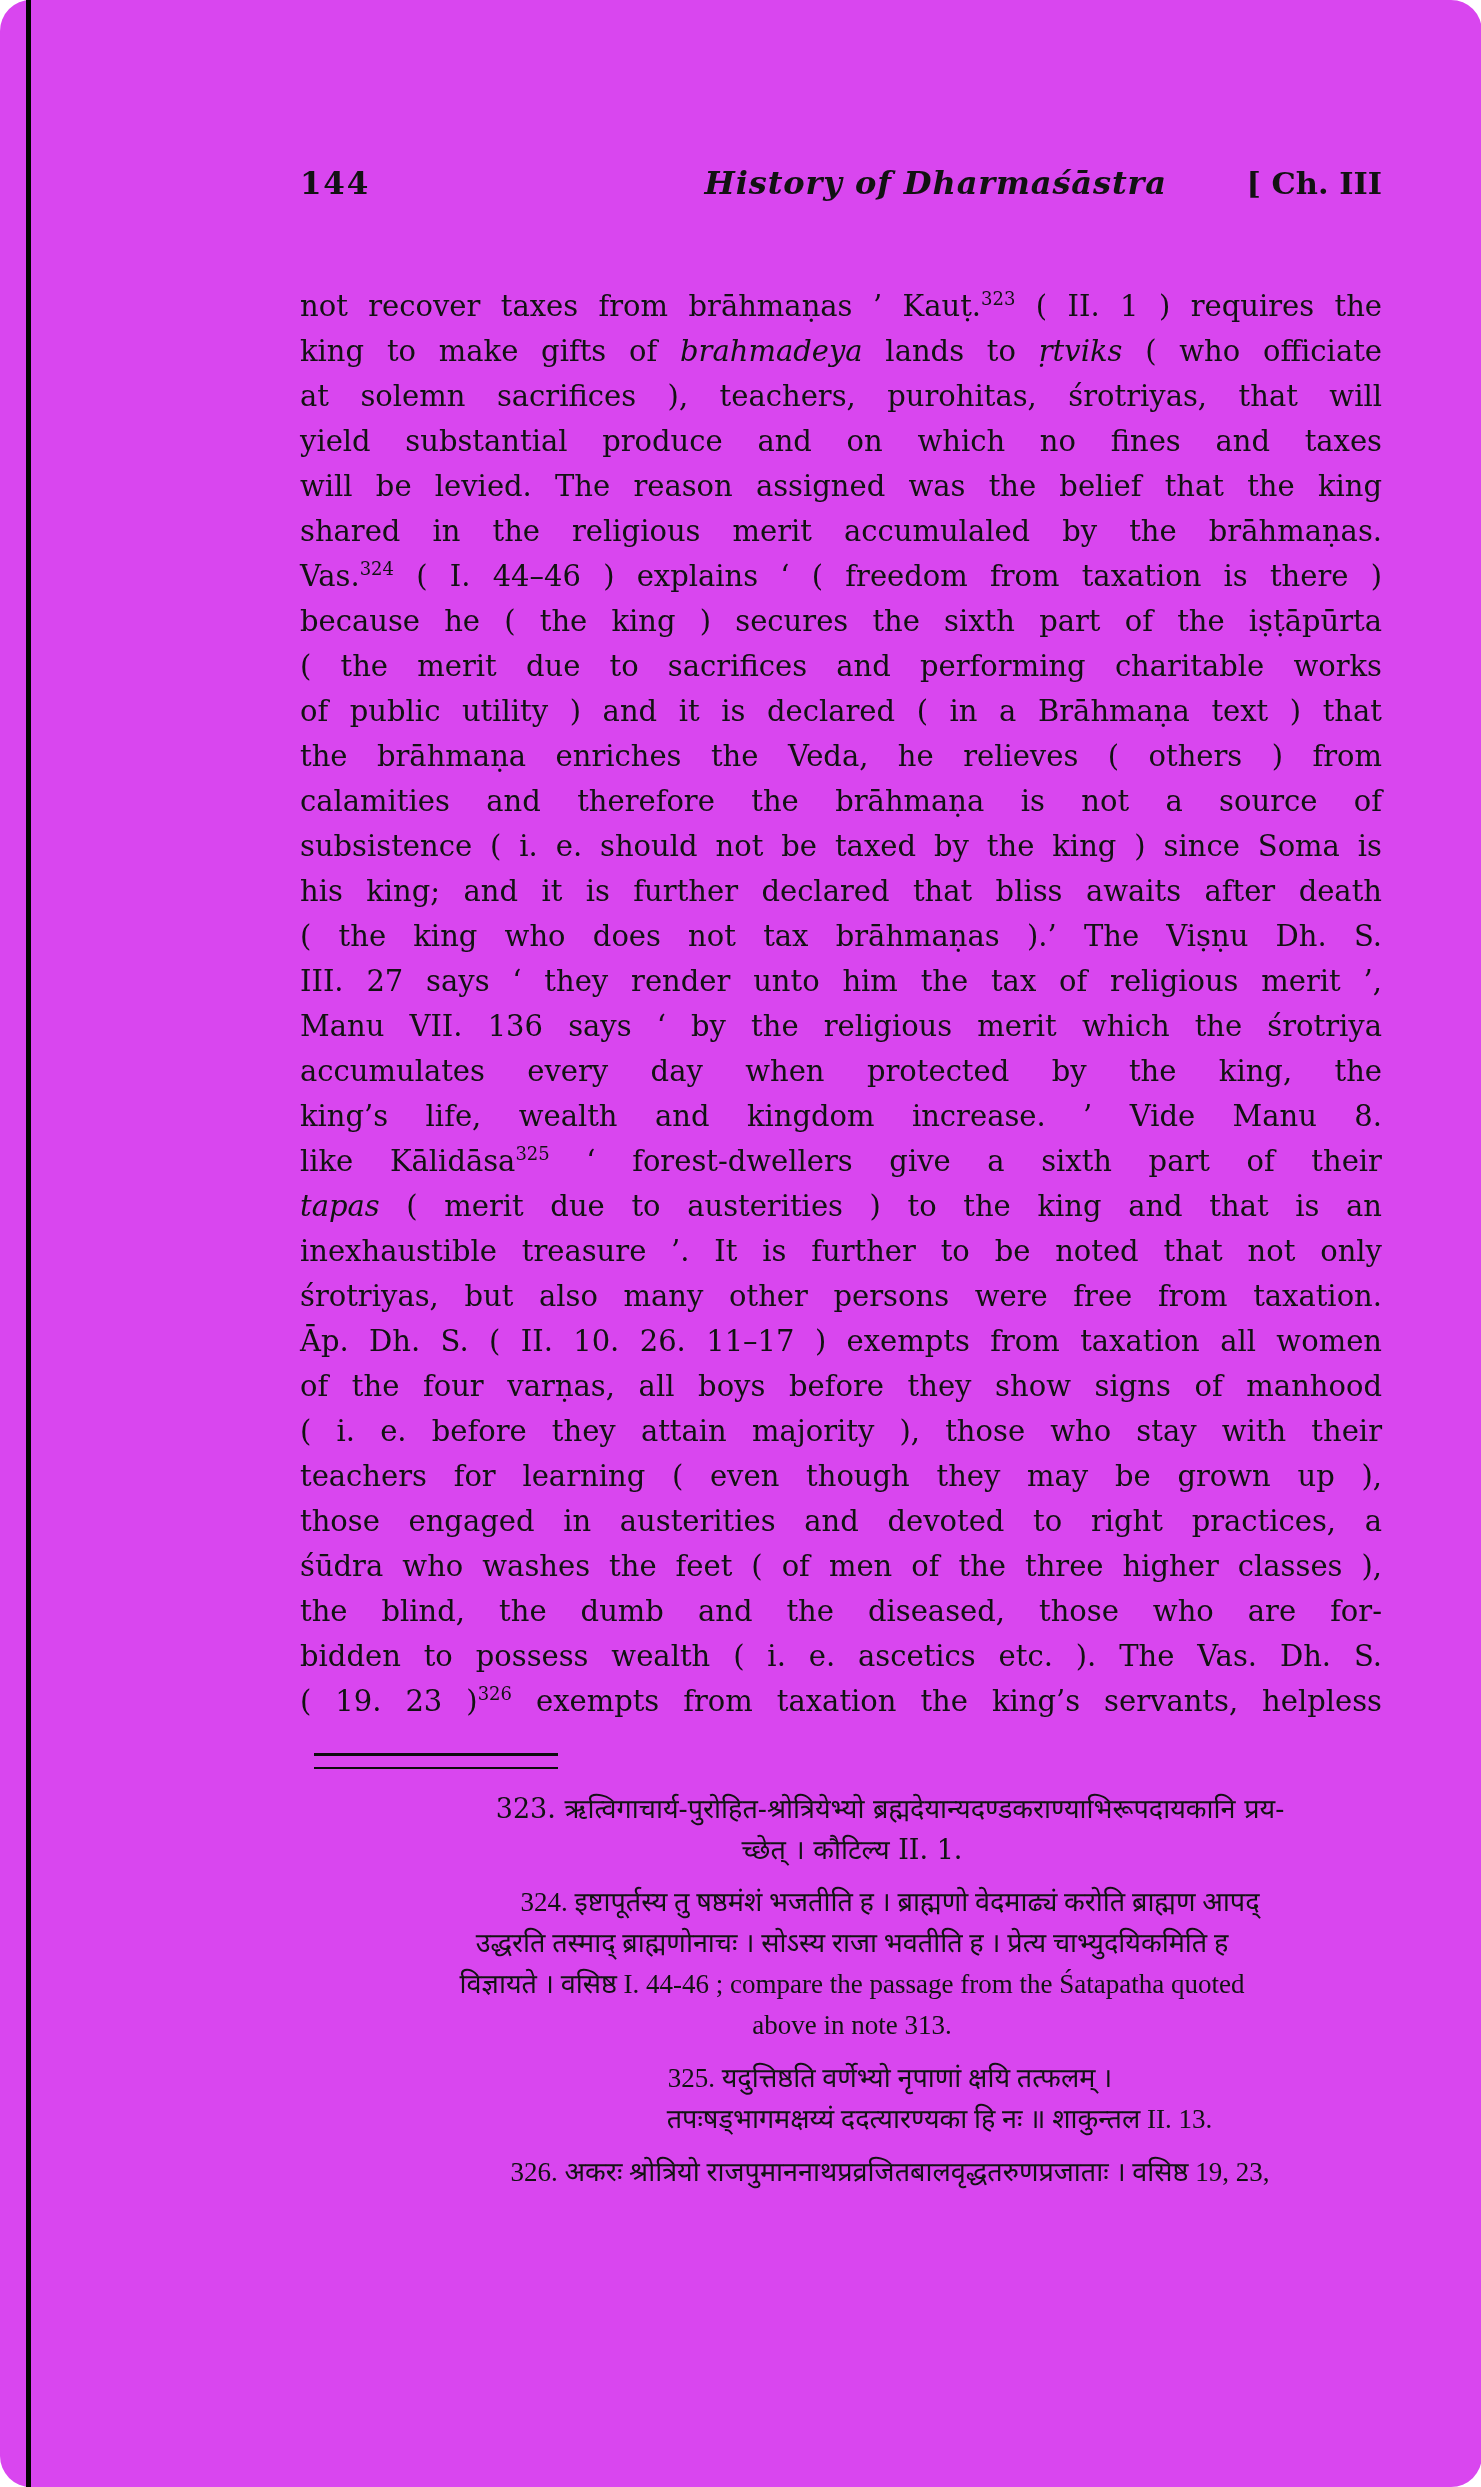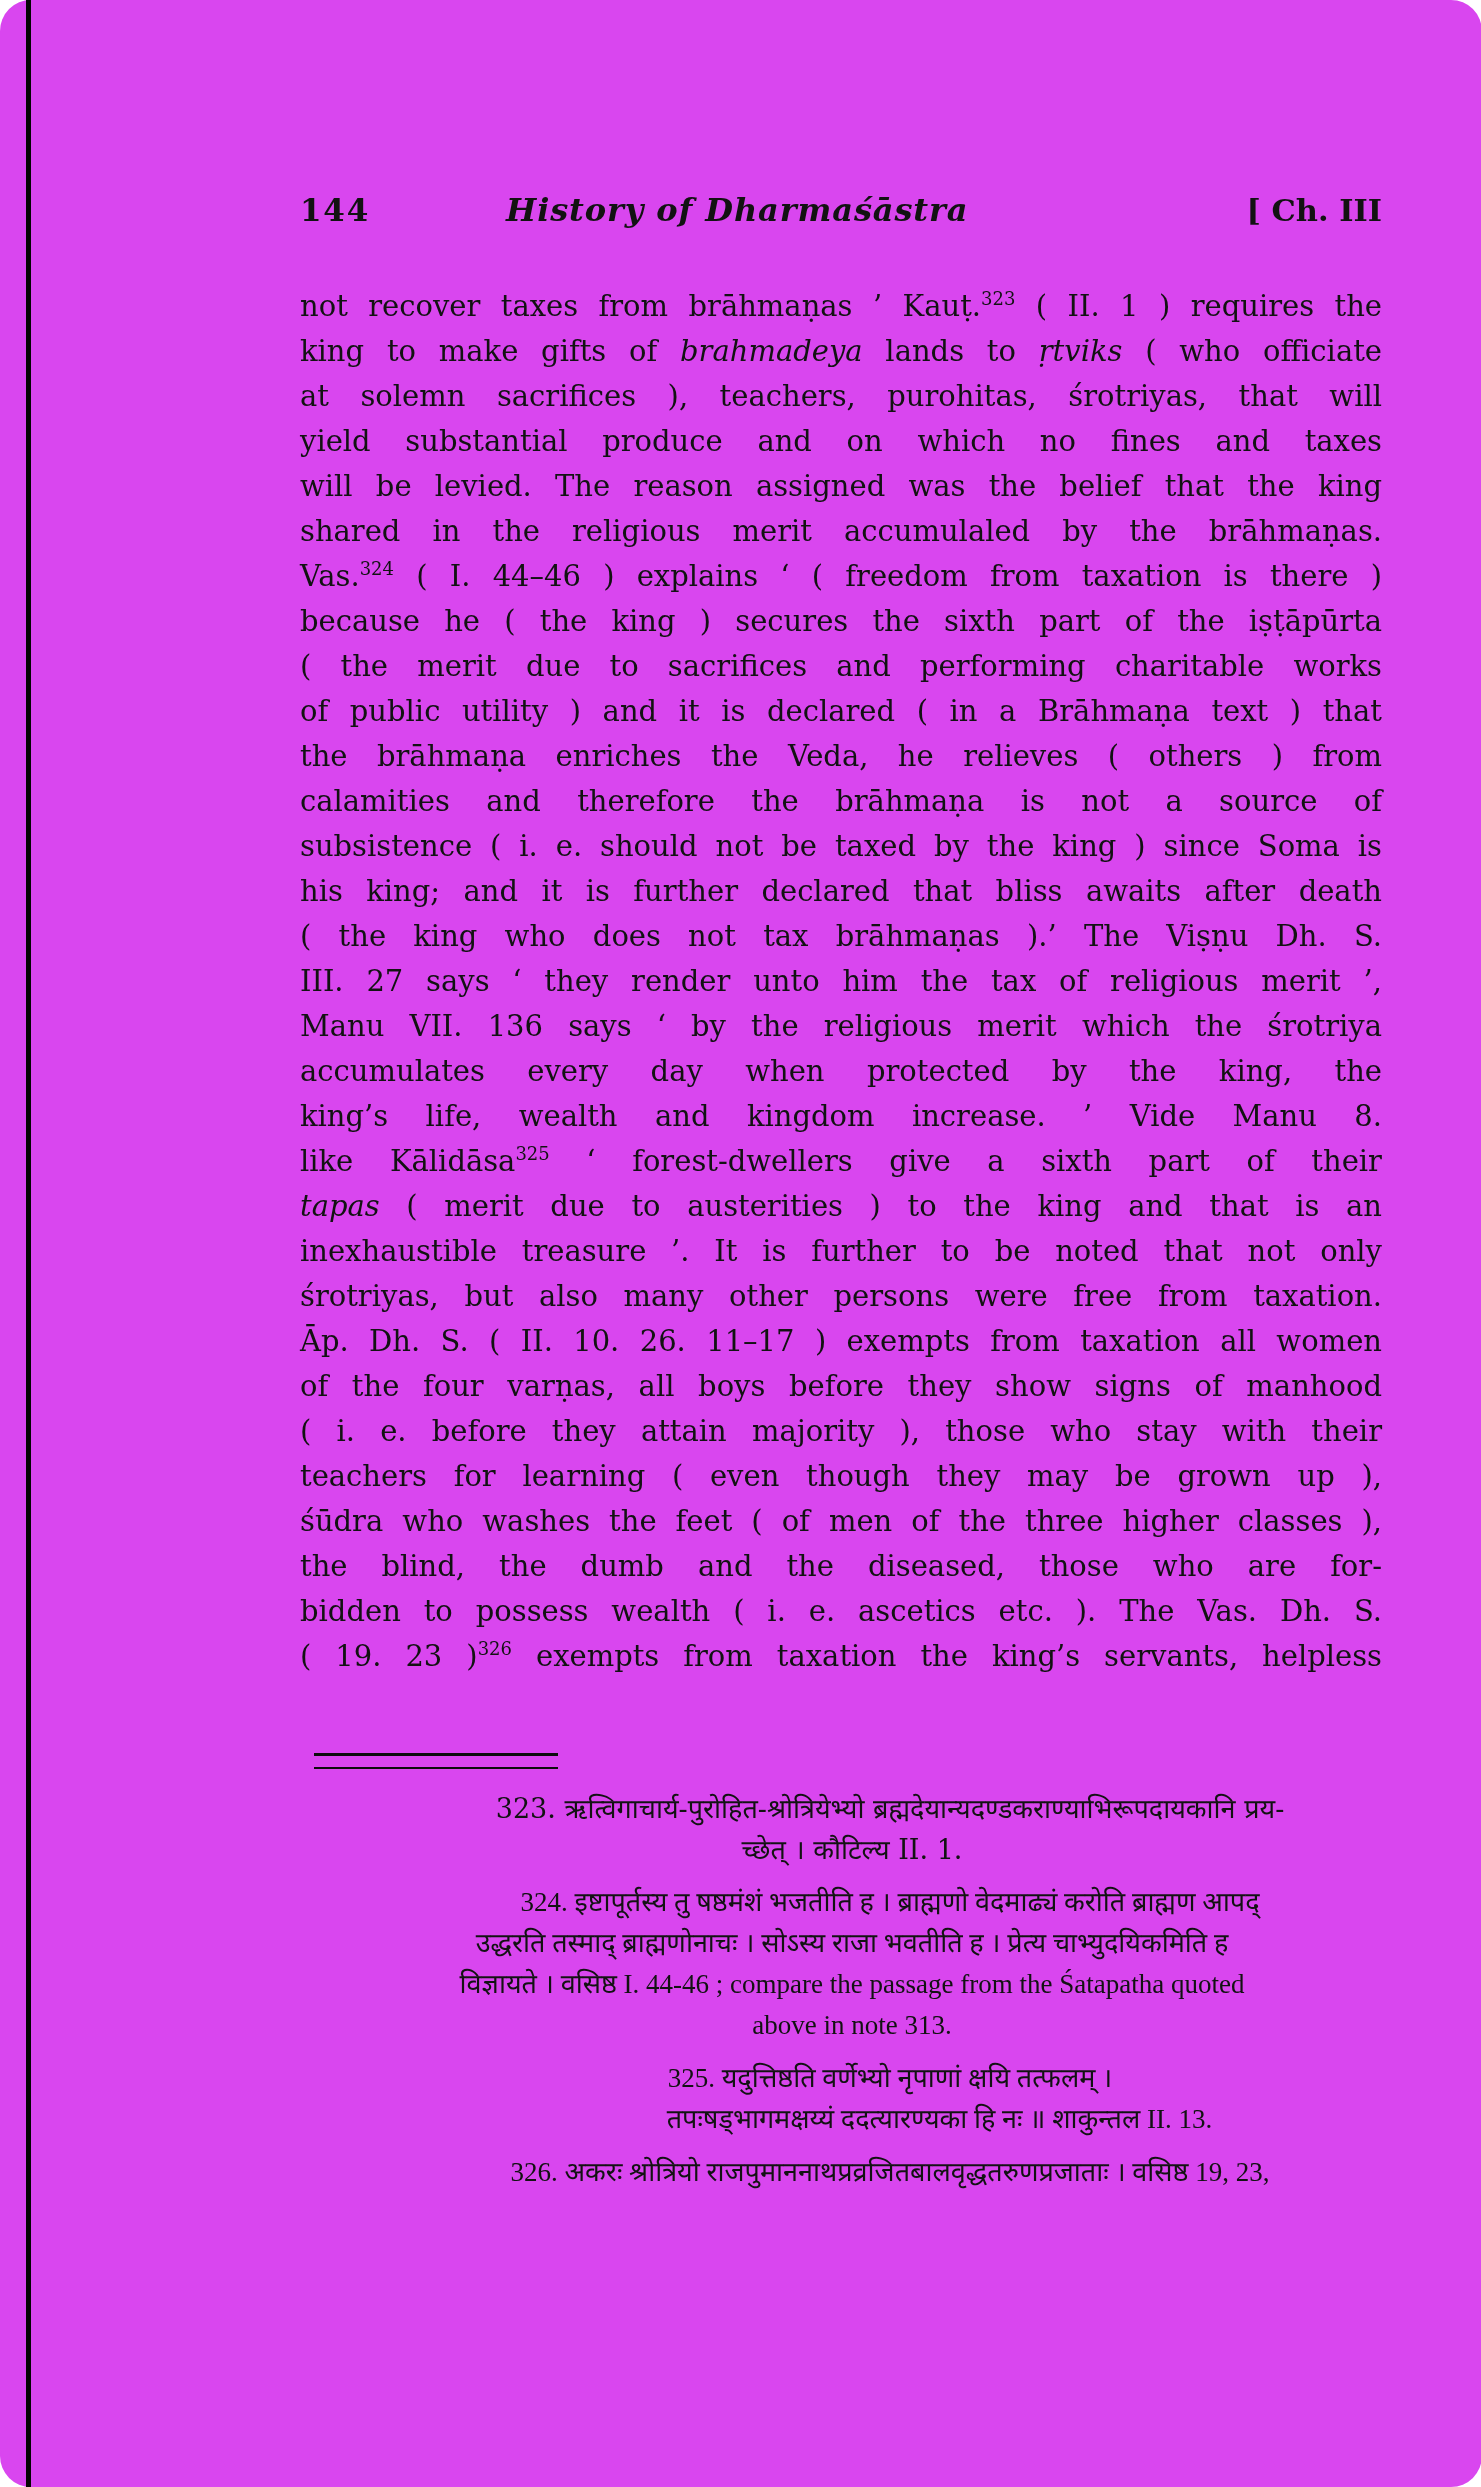--- a/index.html
+++ b/index.html
@@ -20,24 +20,23 @@
   }
 
   .header {
     position: absolute; left: 300px; top: 164px; width: 1082px;
     display: flex; align-items: baseline;
   }
   .page-number {
     width: 206px; font-size: 31px; font-weight: bold; letter-spacing: 1.8px;
   }
   .running-title {
-    flex: 1; text-align: left;
+    flex: 1; text-align: right;
     font-size: 32px; font-weight: bold; font-style: italic;
     letter-spacing: 0.9px;
-    margin-top: 27px;
   }
   .chapter-label {
     width: 215px; text-align: right;
     font-size: 30.5px; font-weight: bold;
   }
 
   .body-text {
     position: absolute; left: 300px; top: 244px; width: 1082px;
     font-size: 29px;
     margin-top: 40px;
@@ -102,20 +101,21 @@
       <div class="line"><span>accumulates every day when protected by the king, the</span></div>
       <div class="line"><span>king’s life, wealth and kingdom increase. ’  Vide Manu 8.</span></div>
       <div class="line"><span>like Kālidāsa</span><sup>325</sup><span> ‘ forest-dwellers give a sixth part of their</span></div>
       <div class="line"><i>tapas</i><span> ( merit due to austerities ) to the king and that is an</span></div>
       <div class="line"><span>inexhaustible treasure ’.  It is further to be noted that not only</span></div>
       <div class="line"><span>śrotriyas, but also many other persons were free from taxation.</span></div>
       <div class="line"><span>Āp. Dh. S. ( II. 10. 26. 11–17 ) exempts from taxation all women</span></div>
       <div class="line"><span>of the four varṇas, all boys before they show signs of manhood</span></div>
       <div class="line"><span>( i. e. before they attain majority ), those who stay with their</span></div>
       <div class="line"><span>teachers for learning ( even though they may be grown up ),</span></div>
+      <div class="line"><span>those engaged in austerities and devoted to right practices, a</span></div>
       <div class="line"><span>śūdra who washes the feet ( of men of the three higher classes ),</span></div>
       <div class="line"><span>the blind, the dumb and the diseased, those who are for-</span></div>
       <div class="line"><span>bidden to possess wealth ( i. e. ascetics etc. ).  The Vas. Dh. S.</span></div>
       <div class="line"><span>( 19. 23 )</span><sup>326</sup><span> exempts from taxation the king’s servants, helpless</span></div>
     </div>
 
   <div class="footnote-rule"></div>
 
   <div class="footnotes">
       <div class="fn-para">

